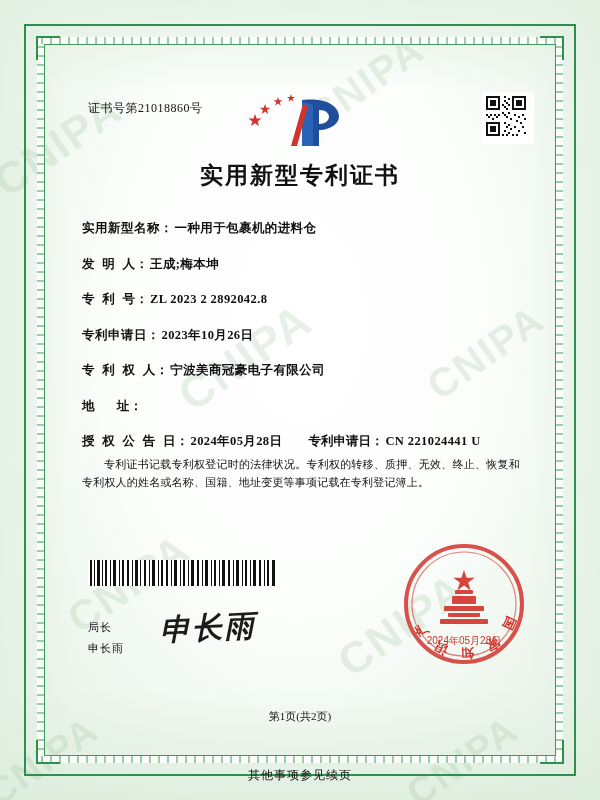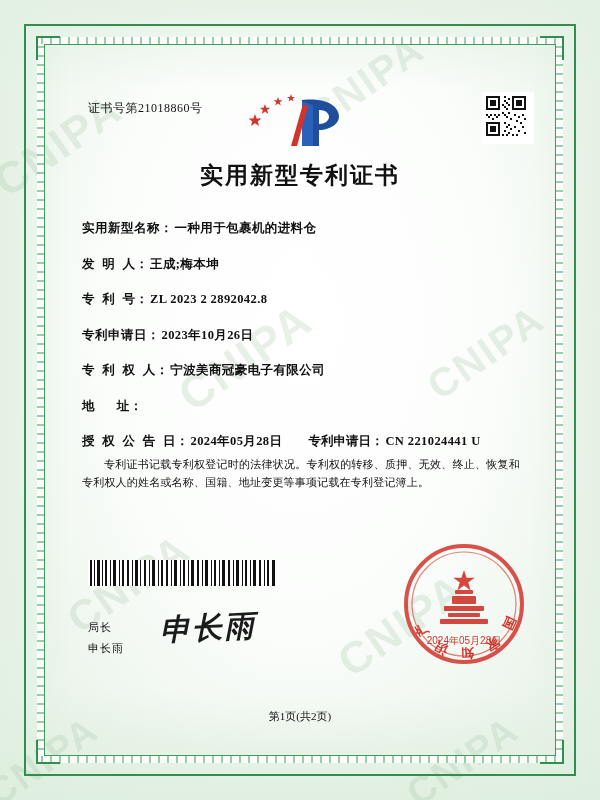--- a/index.html
+++ b/index.html
@@ -455,13 +455,14 @@
 
     <div class="sign-script">申长雨</div>
     <div class="sign-block">
       <div class="sign-row">局长</div>
       <div class="sign-row">申长雨</div>
     </div>
 
     <div class="page-num">第1页(共2页)</div>
   </div>
 
+  <div class="footer-note">其他事项参见续页</div>
 </div>
 
 </body></html>

